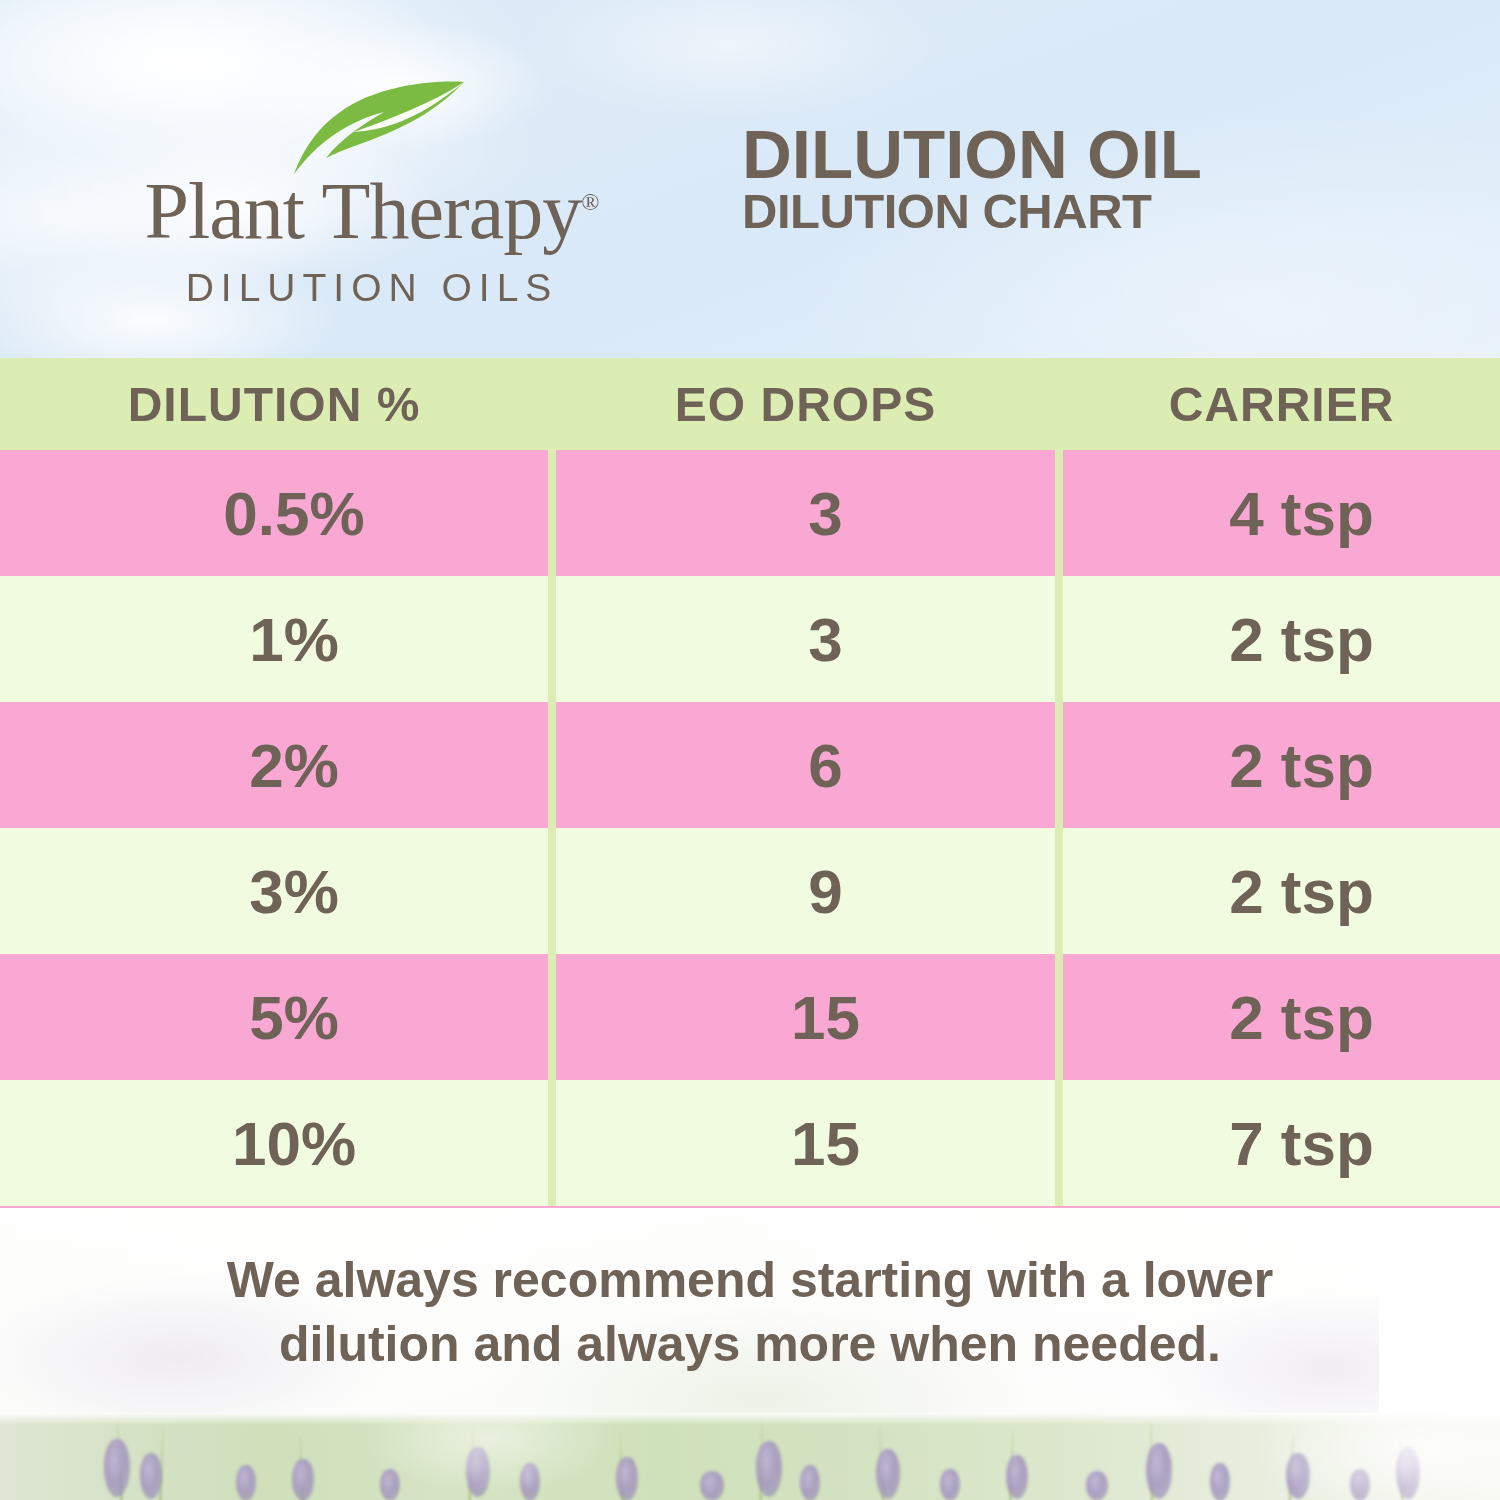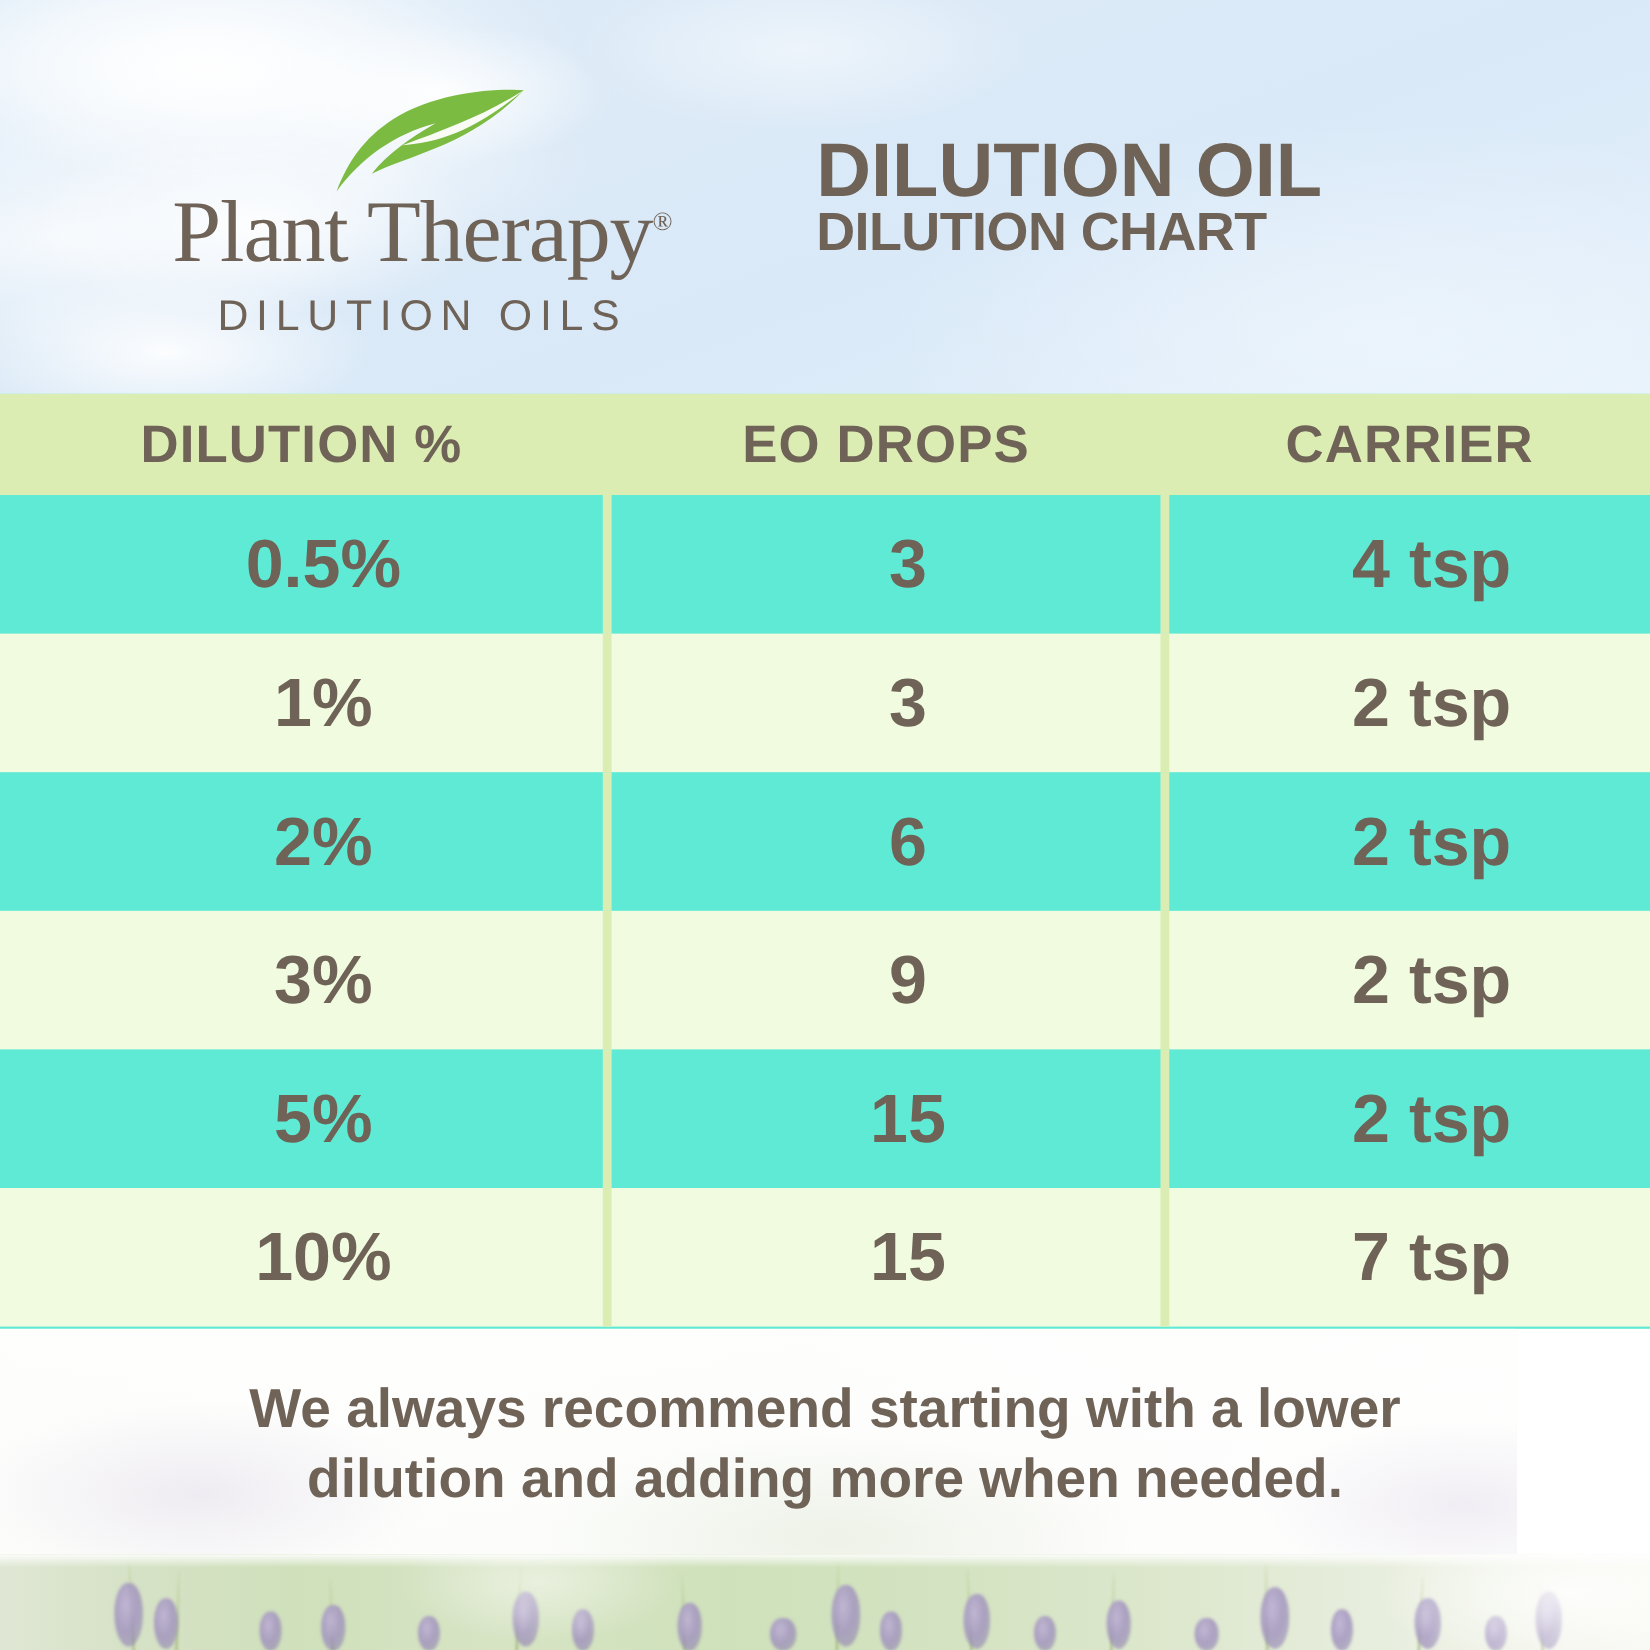--- a/index.html
+++ b/index.html
@@ -29,21 +29,21 @@
     pointer-events:none;
   }
   .w1 { left:-60px;  top:-40px;  width:520px; height:210px; }
   .w2 { left:20px;   top:120px;  width:420px; height:170px; }
   .w3 { left:230px;  top:20px;   width:330px; height:130px; }
   .w4 { left:-40px;  top:250px;  width:380px; height:140px; }
   .w5 { left:520px;  top:-30px;  width:420px; height:150px; opacity:.55; }
 
   
   .logo-block {
-    position:absolute; left:104px; top:78px; width:560px; height:210px;
+    position:absolute; left:92px; top:78px; width:560px; height:210px;
   }
   .leaf-icon {
     position:absolute; left:196px; top:0px; width:180px; height:100px;
   }
   .logo-wordmark {
     position:absolute; left:0; top:93px; width:560px;
     text-align:center;
     font-family:"Liberation Serif", serif;
     font-size:80px; line-height:1;
     color:#6f6257; letter-spacing:-1px; white-space:nowrap;
@@ -66,21 +66,21 @@
   .title-line {
     font-family:"Liberation Sans", sans-serif;
     font-weight:bold; font-size:69px; line-height:.96;
     color:#6f6257; letter-spacing:0px; white-space:nowrap;
   }
   .title-line.l2 { font-size:49px; letter-spacing:-0.5px; }
 
   
   .table-wrap {
     position:absolute; left:0; top:358px; width:1500px; height:850px;
-    background:#5eead4;
+    background:#f9a8d4;
   }
   .t-head {
     position:relative; width:1500px; height:92px;
     background:#dcedb4;
     display:flex; align-items:center;
   }
   .t-head .cell {
     font-family:"Liberation Sans", sans-serif;
     font-weight:bold; font-size:48px; letter-spacing:1px;
     color:#6f6257; text-align:center; white-space:nowrap;
@@ -251,21 +251,21 @@
       </div>
 
     </div>
   </div>
 
   <div class="footer-note">
     <div class="footer-photo-bg"></div>
     <div class="footer-haze"></div>
     <div class="footer-text">
       <div>We always recommend starting with a lower</div>
-      <div>dilution and adding more when needed.</div>
+      <div>dilution and always more when needed.</div>
     </div>
   </div>
 
   <div class="photo-strip">
     <div class="stem" style="left:118px;  height:86px; transform:rotate(-3deg);"></div>
     <div class="stem" style="left:160px;  height:78px; transform:rotate(2deg);"></div>
     <div class="stem" style="left:300px;  height:70px; transform:rotate(-2deg);"></div>
     <div class="stem" style="left:470px;  height:82px; transform:rotate(3deg);"></div>
     <div class="stem" style="left:620px;  height:74px; transform:rotate(-2deg);"></div>
     <div class="stem" style="left:760px;  height:86px; transform:rotate(1deg);"></div>

